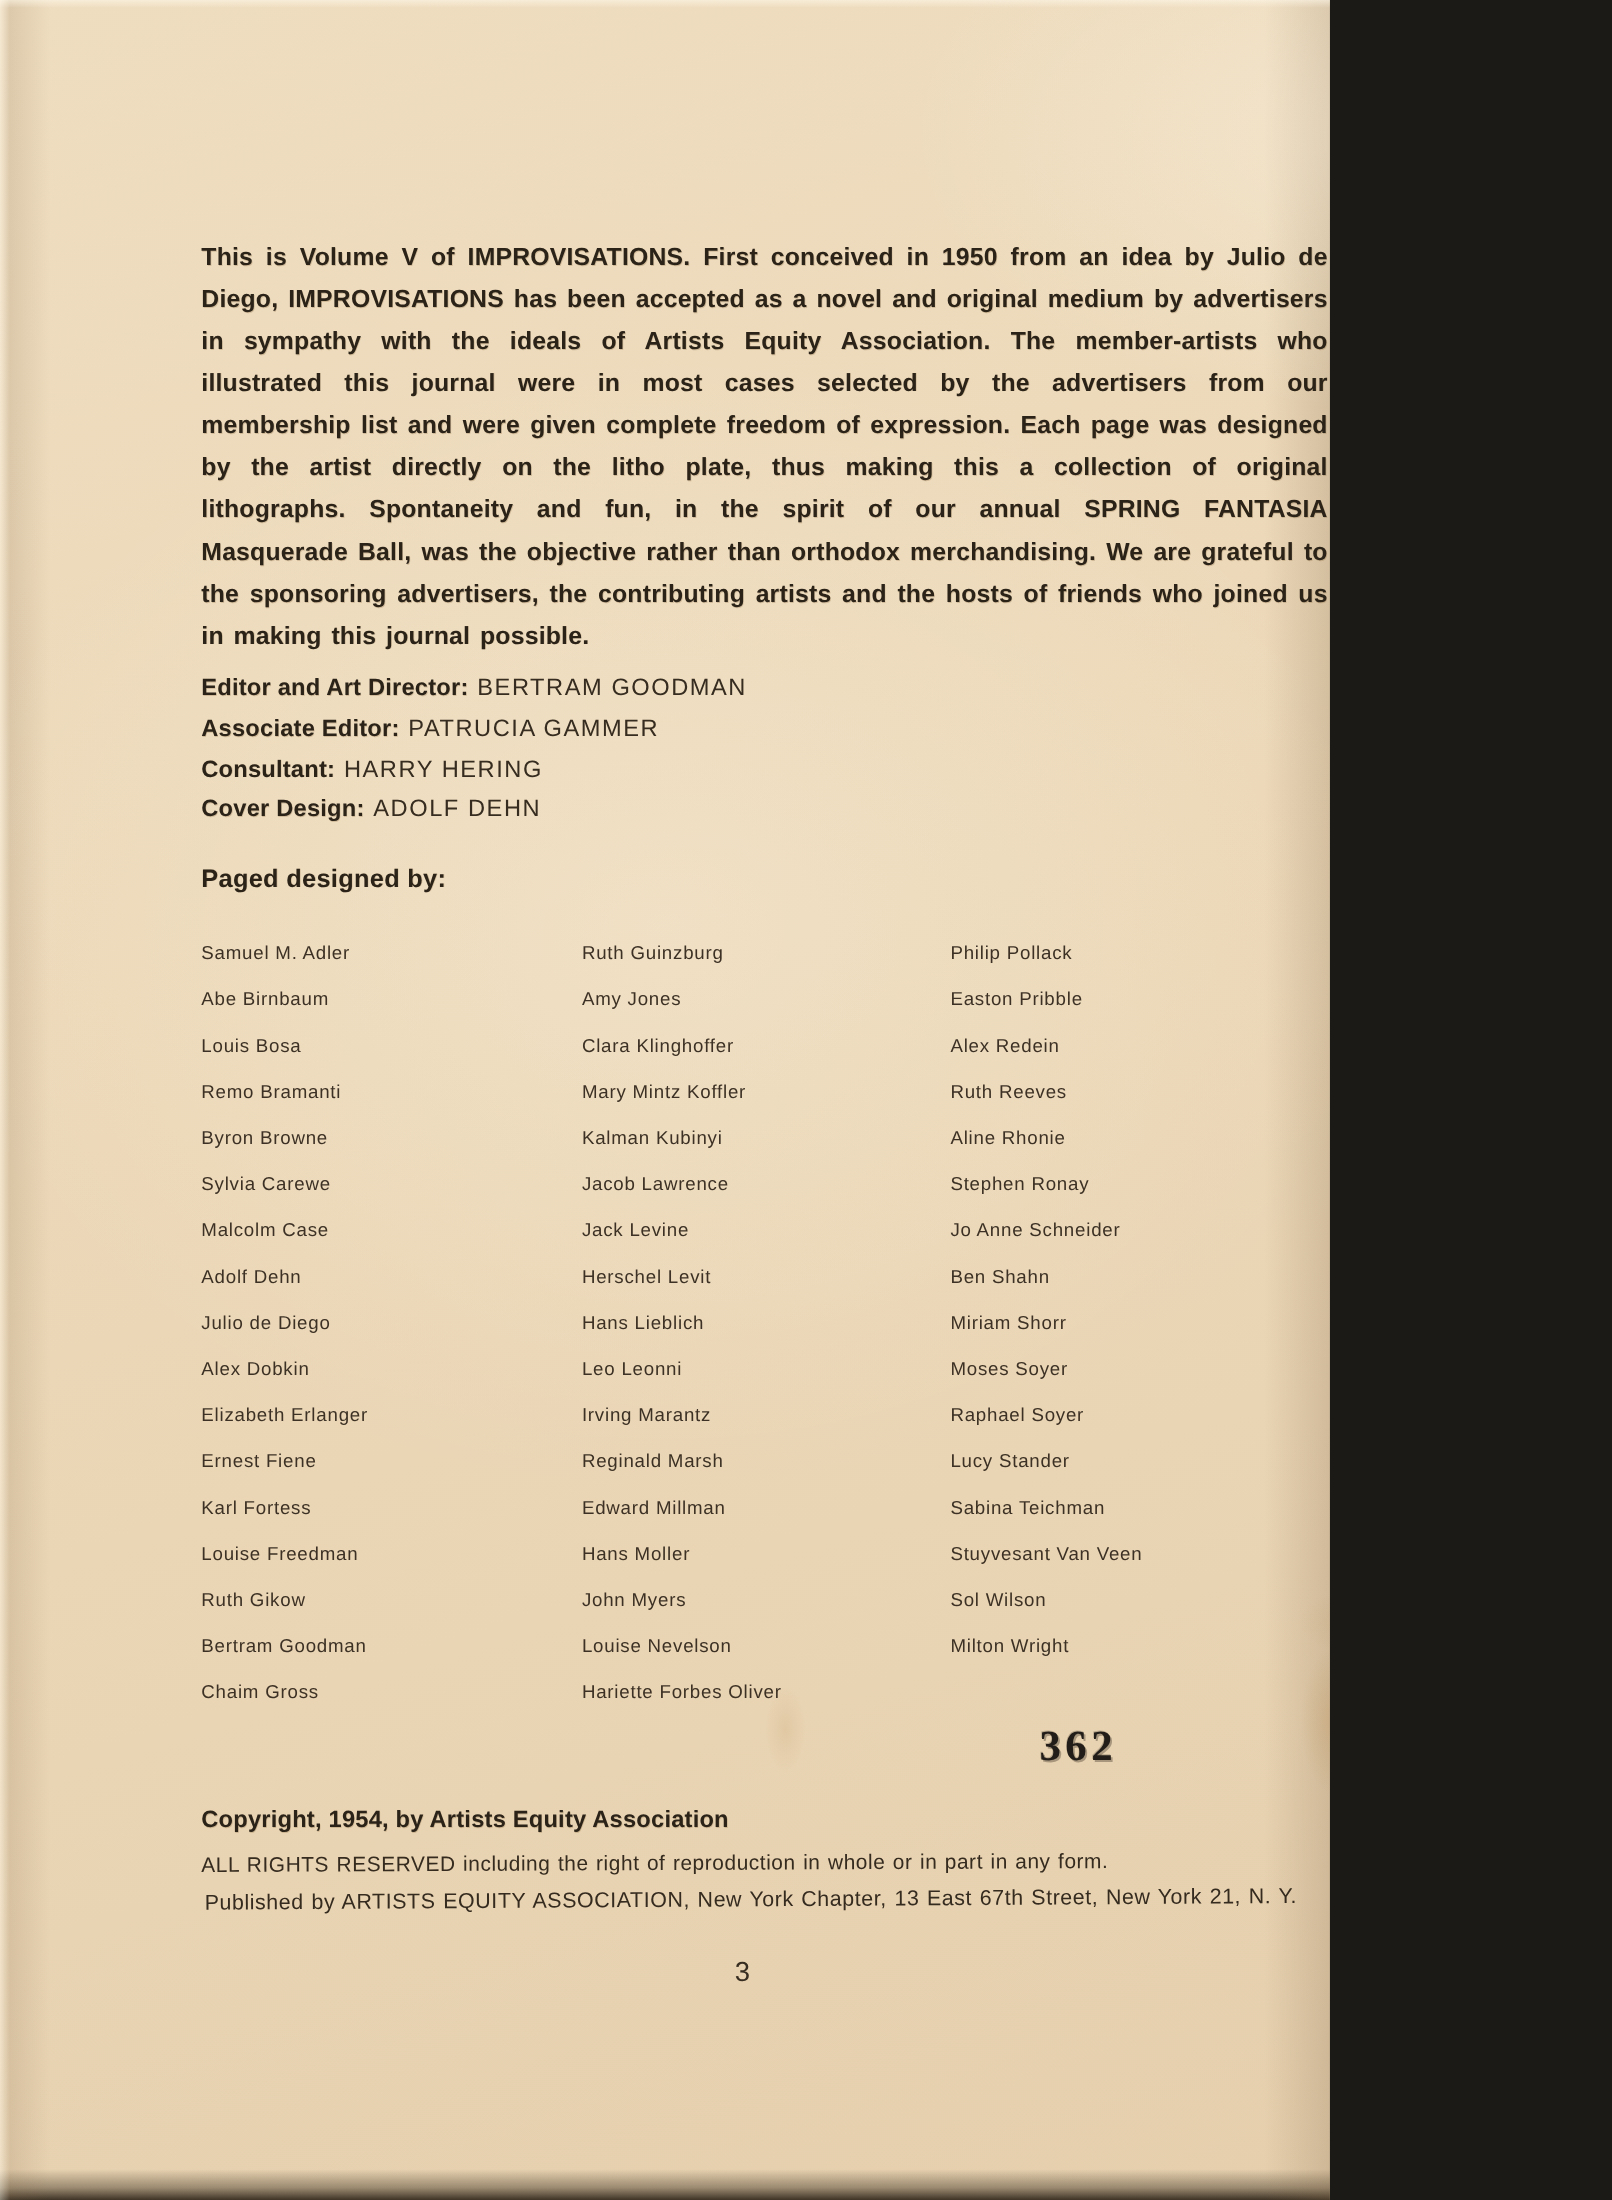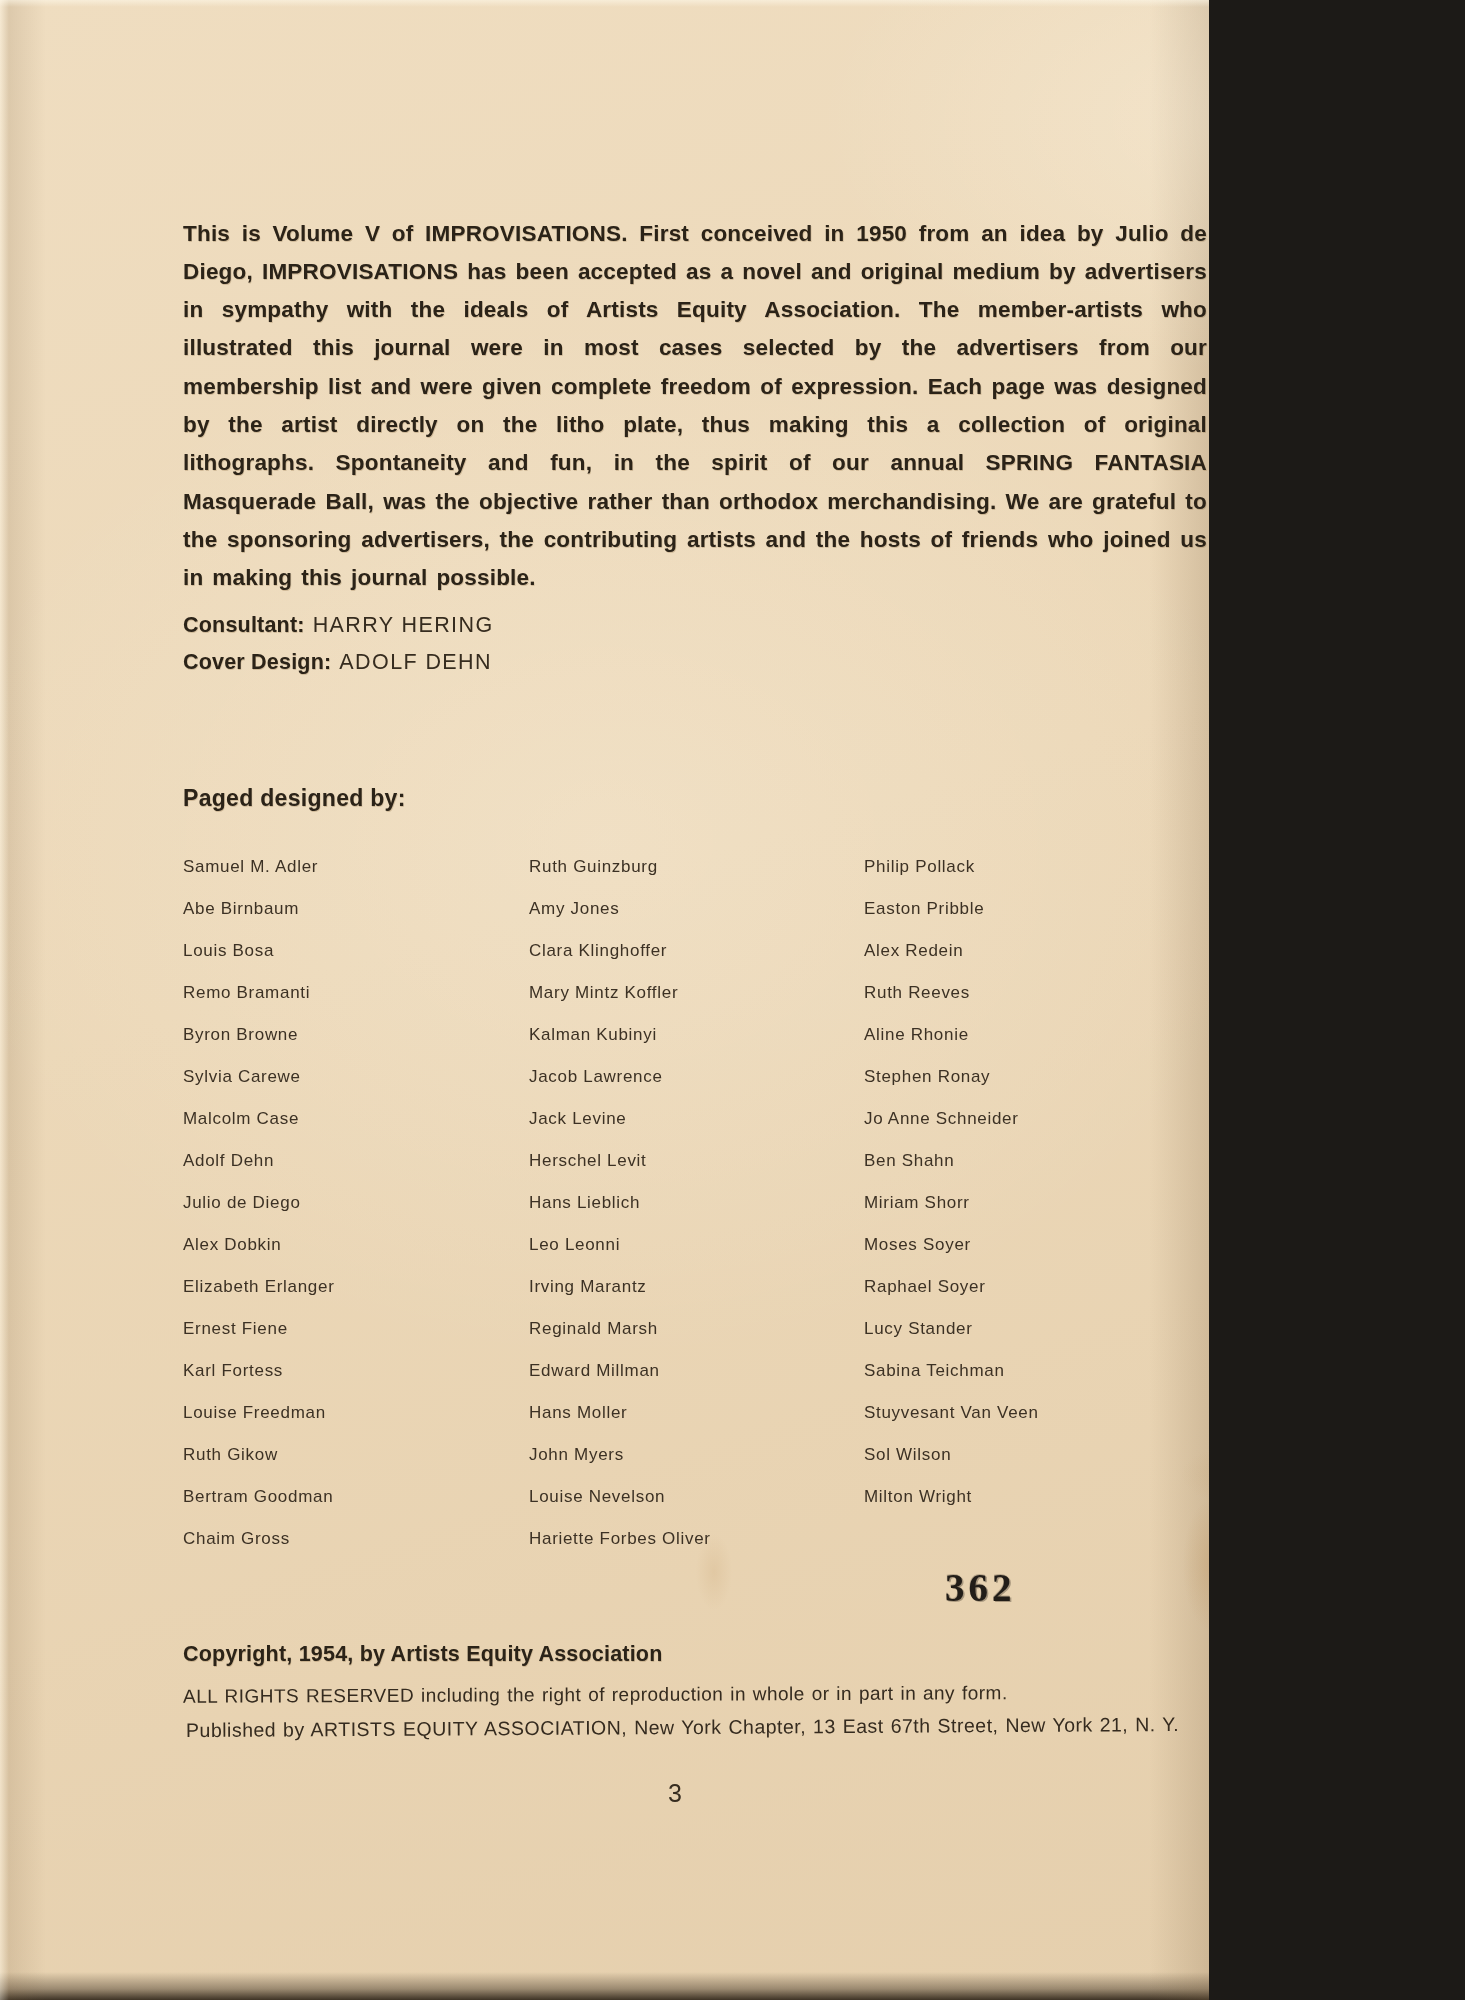--- a/index.html
+++ b/index.html
@@ -78,20 +78,26 @@
 </style>
 </head>
 <body>
 
 <div class="page">
 
   <p class="intro">This is Volume V of IMPROVISATIONS. First conceived in 1950 from an idea by Julio de Diego, IMPROVISATIONS has been accepted as a novel and original medium by advertisers in sympathy with the ideals of Artists Equity Association. The member-artists who illustrated this journal were in most cases selected by the advertisers from our membership list and were given complete freedom of expression. Each page was designed by the artist directly on the litho plate, thus making this a collection of original lithographs. Spontaneity and fun, in the spirit of our annual SPRING FANTASIA Masquerade Ball, was the objective rather than orthodox merchandising. We are grateful to the sponsoring advertisers, the contributing artists and the hosts of friends who joined us in making this journal possible.</p>
 
   <div class="credits">
       <div class="credit-row">
+      <span class="credit-label">Editor and Art Director:</span><span class="credit-name">BERTRAM GOODMAN</span>
+    </div>
+      <div class="credit-row">
+      <span class="credit-label">Associate Editor:</span><span class="credit-name">PATRUCIA GAMMER</span>
+    </div>
+      <div class="credit-row">
       <span class="credit-label">Consultant:</span><span class="credit-name">HARRY HERING</span>
     </div>
       <div class="credit-row">
       <span class="credit-label">Cover Design:</span><span class="credit-name">ADOLF DEHN</span>
     </div>
     </div>
 
   <div class="pages-heading">Paged designed by:</div>
 
   <div class="name-col col-1">

